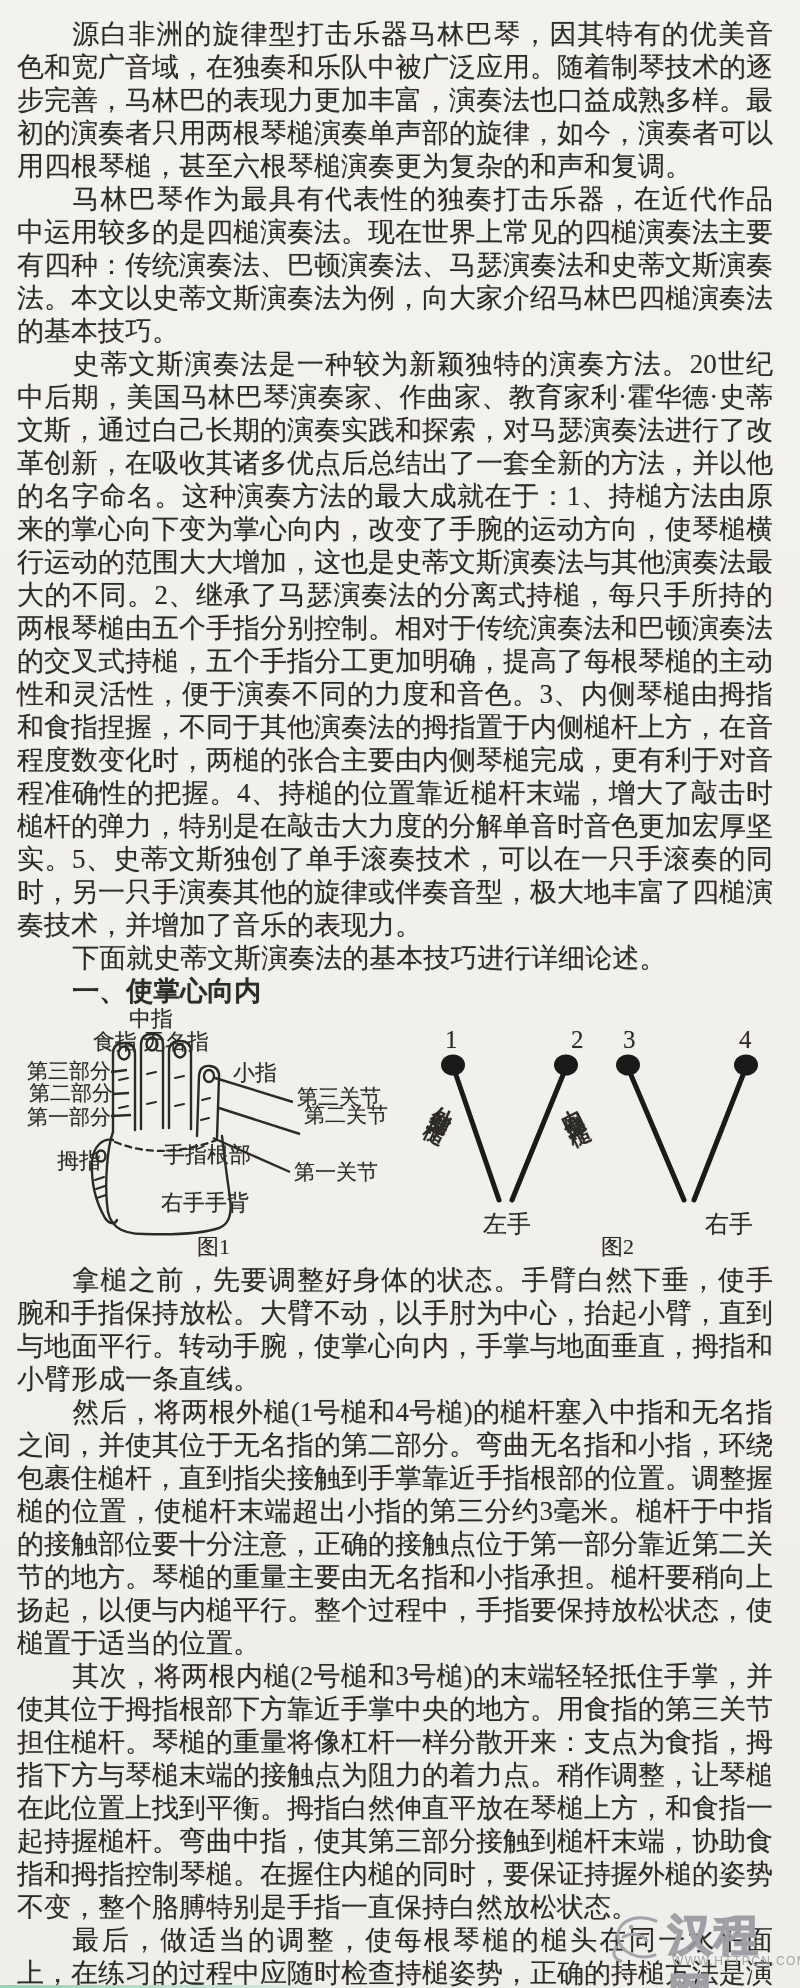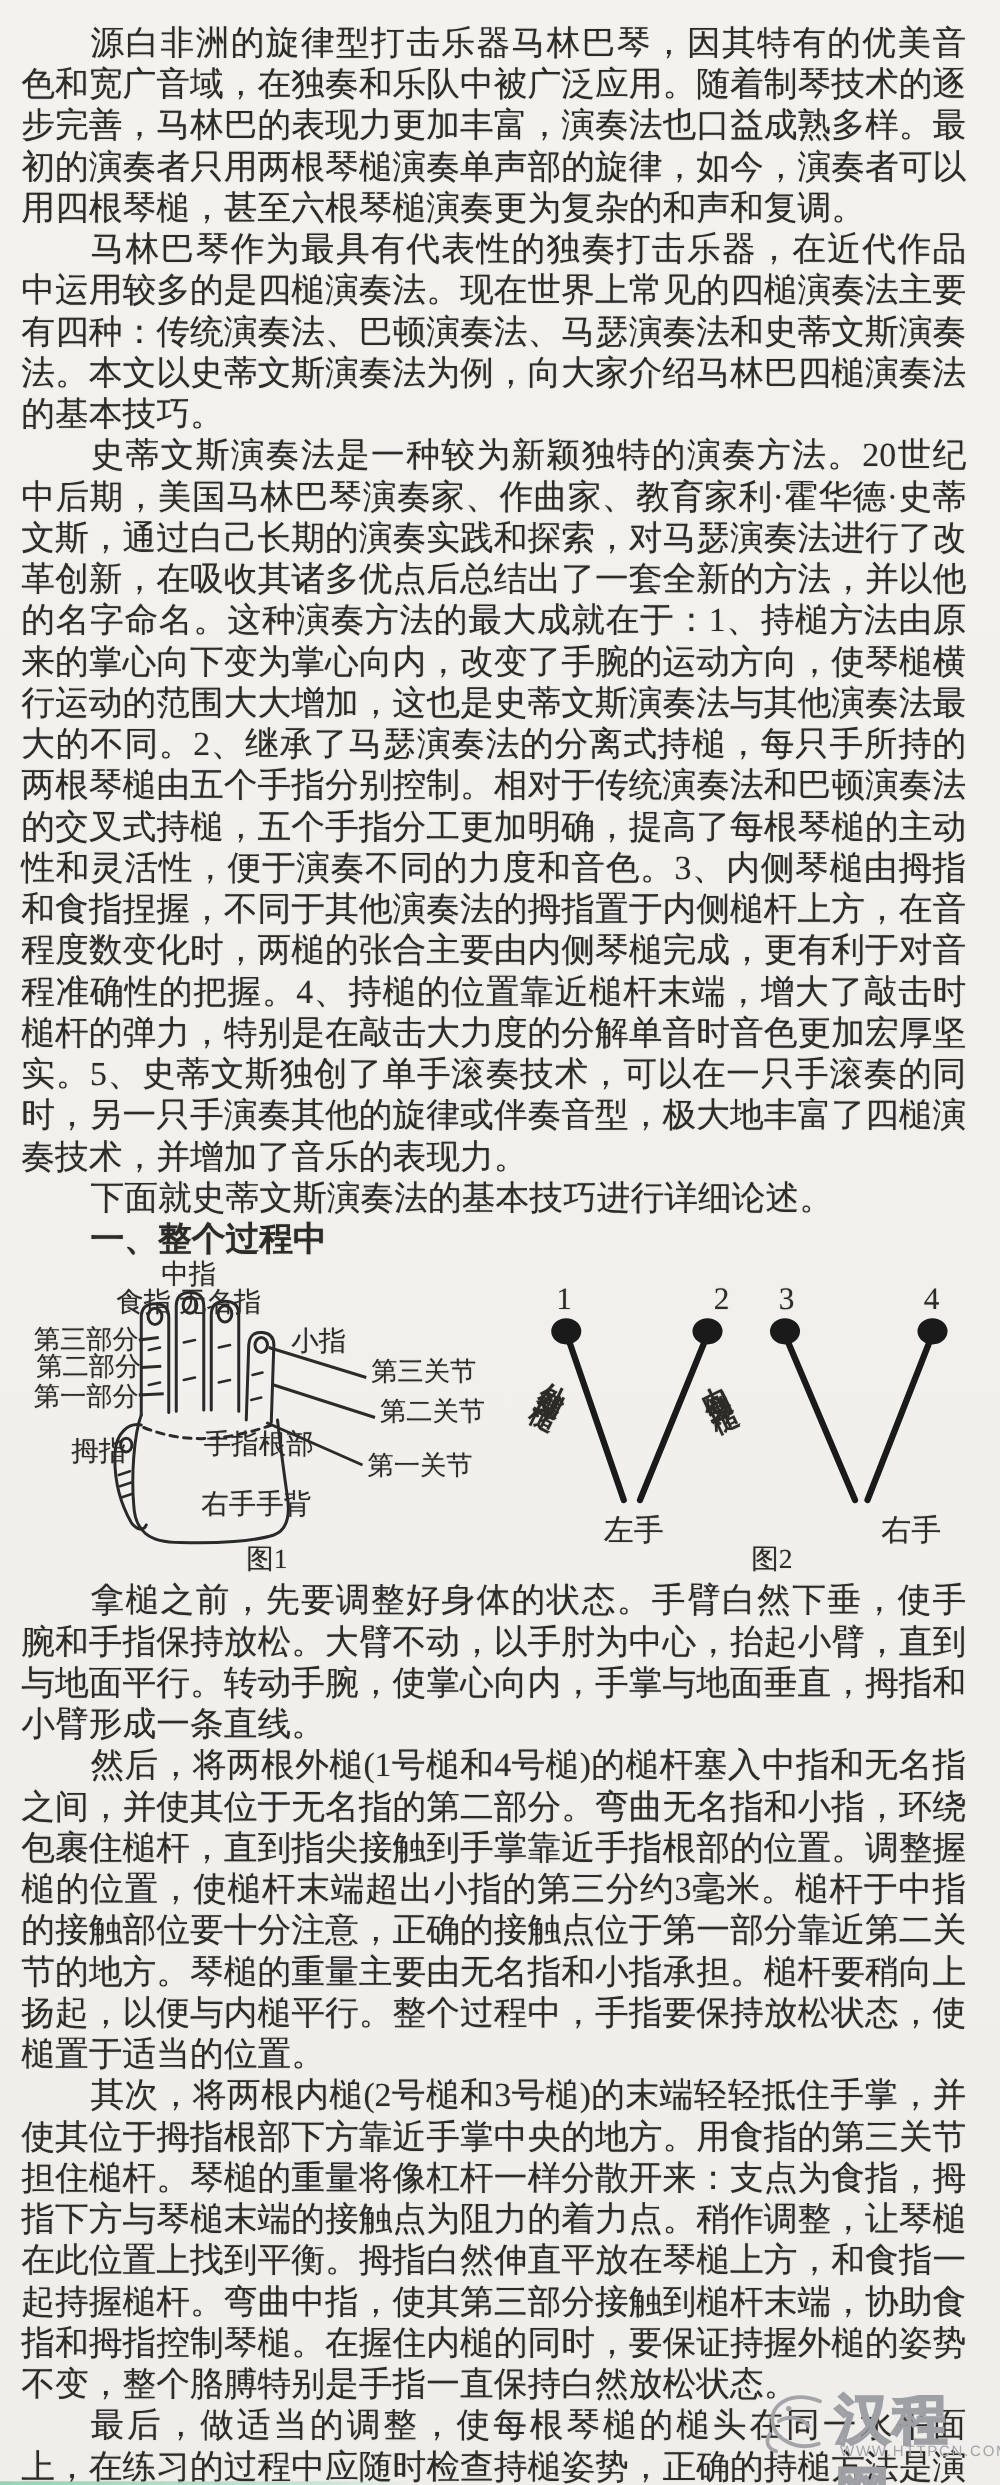--- a/index.html
+++ b/index.html
@@ -59,21 +59,21 @@
 <body>
 
 <div class="page">
   <div class="content">
 
     <p class="body-par">源白非洲的旋律型打击乐器马林巴琴，因其特有的优美音色和宽广音域，在独奏和乐队中被广泛应用。随着制琴技术的逐步完善，马林巴的表现力更加丰富，演奏法也口益成熟多样。最初的演奏者只用两根琴槌演奏单声部的旋律，如今，演奏者可以用四根琴槌，甚至六根琴槌演奏更为复杂的和声和复调。</p>
     <p class="body-par">马林巴琴作为最具有代表性的独奏打击乐器，在近代作品中运用较多的是四槌演奏法。现在世界上常见的四槌演奏法主要有四种：传统演奏法、巴顿演奏法、马瑟演奏法和史蒂文斯演奏法。本文以史蒂文斯演奏法为例，向大家介绍马林巴四槌演奏法的基本技巧。</p>
     <p class="body-par">史蒂文斯演奏法是一种较为新颖独特的演奏方法。20世纪中后期，美国马林巴琴演奏家、作曲家、教育家利·霍华德·史蒂文斯，通过白己长期的演奏实践和探索，对马瑟演奏法进行了改革创新，在吸收其诸多优点后总结出了一套全新的方法，并以他的名字命名。这种演奏方法的最大成就在于：1、持槌方法由原来的掌心向下变为掌心向内，改变了手腕的运动方向，使琴槌横行运动的范围大大增加，这也是史蒂文斯演奏法与其他演奏法最大的不同。2、继承了马瑟演奏法的分离式持槌，每只手所持的两根琴槌由五个手指分别控制。相对于传统演奏法和巴顿演奏法的交叉式持槌，五个手指分工更加明确，提高了每根琴槌的主动性和灵活性，便于演奏不同的力度和音色。3、内侧琴槌由拇指和食指捏握，不同于其他演奏法的拇指置于内侧槌杆上方，在音程度数变化时，两槌的张合主要由内侧琴槌完成，更有利于对音程准确性的把握。4、持槌的位置靠近槌杆末端，增大了敲击时槌杆的弹力，特别是在敲击大力度的分解单音时音色更加宏厚坚实。5、史蒂文斯独创了单手滚奏技术，可以在一只手滚奏的同时，另一只手演奏其他的旋律或伴奏音型，极大地丰富了四槌演奏技术，并增加了音乐的表现力。</p>
     <p class="body-par">下面就史蒂文斯演奏法的基本技巧进行详细论述。</p>
 
-    <p class="sec-heading">一、整个过程中</p>
+    <p class="sec-heading">一、使掌心向内</p>
 
     <div class="figure-row">
 
       <svg class="fig1-lines" width="400" height="256" viewBox="0 0 400 256">
         <g stroke="#2d2b28" stroke-width="2.4" fill="none">
           <path d="M94,64 L110,62"></path>
           <path d="M96,86 L112,85"></path>
           <path d="M94,108 L114,107"></path>
           <path d="M276,94 L198,70"></path>
           <path d="M283,126 L202,100"></path>
@@ -108,21 +108,21 @@
 
       <span class="fig-label big" style="left:112px; top:0;">中指</span>
       <span class="fig-label big" style="left:76px;  top:23px;">食指</span>
       <span class="fig-label big" style="left:126px; top:23px;">无名指</span>
       <span class="fig-label" style="left:10px;  top:52px;text-align:center;">第三部分</span>
       <span class="fig-label" style="left:12px;  top:74px;">第二部分</span>
       <span class="fig-label" style="left:10px;  top:98px;">第一部分</span>
       <span class="fig-label big" style="left:40px; top:142px;">拇指</span>
       <span class="fig-label big" style="left:216px; top:54px;">小指</span>
       <span class="fig-label" style="left:280px; top:78px;">第三关节</span>
-      <span class="fig-label" style="left:287px; top:110px;">第二关节</span>
+      <span class="fig-label" style="left:287px; top:96px;">第二关节</span>
       <span class="fig-label" style="left:277px; top:153px;">第一关节</span>
       <span class="fig-label big" style="left:146px; top:136px;">手指根部</span>
       <span class="fig-label big" style="left:144px; top:184px;">右手手背</span>
       <span class="fig-caption" style="left:180px; top:224px;">图1</span>
 
       <svg class="fig2-svg" width="412" height="216" viewBox="0 0 412 216">
         <g stroke="#1a1a1a" stroke-width="5" stroke-linecap="round">
           <line x1="59" y1="51" x2="102" y2="176"></line>
           <line x1="166" y1="51" x2="115" y2="176"></line>
           <line x1="234" y1="51" x2="287" y2="176"></line>

